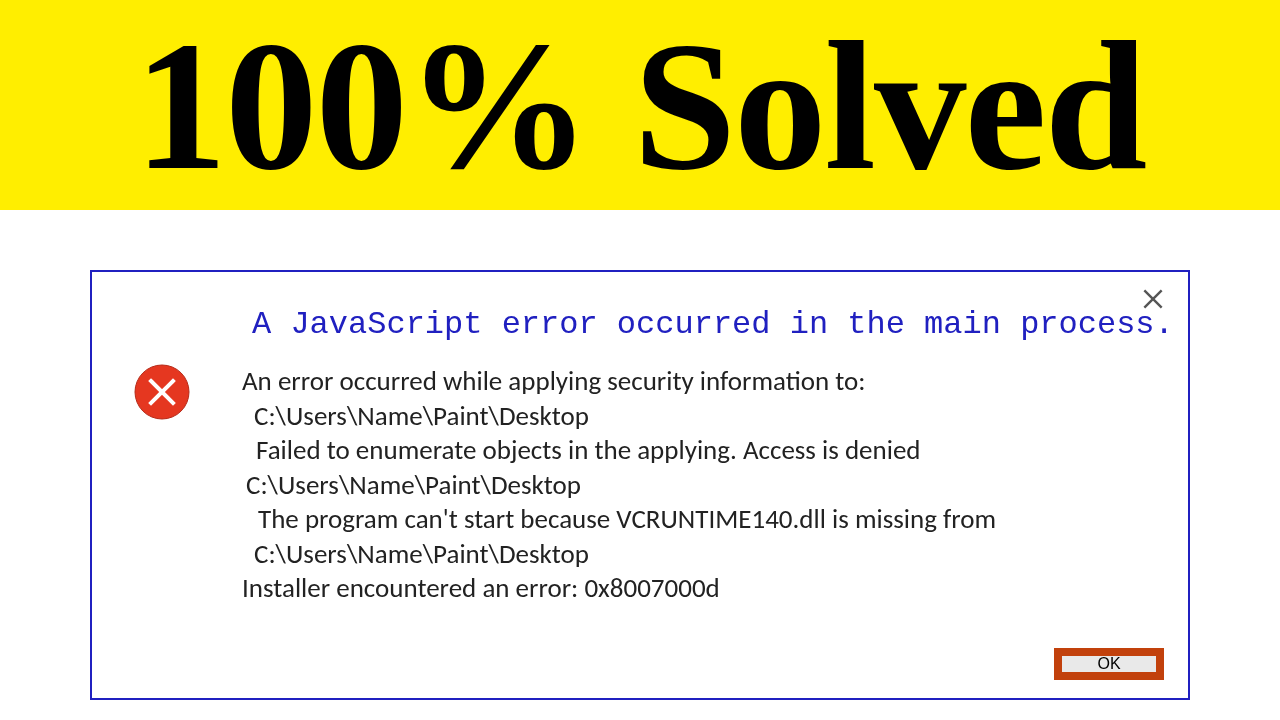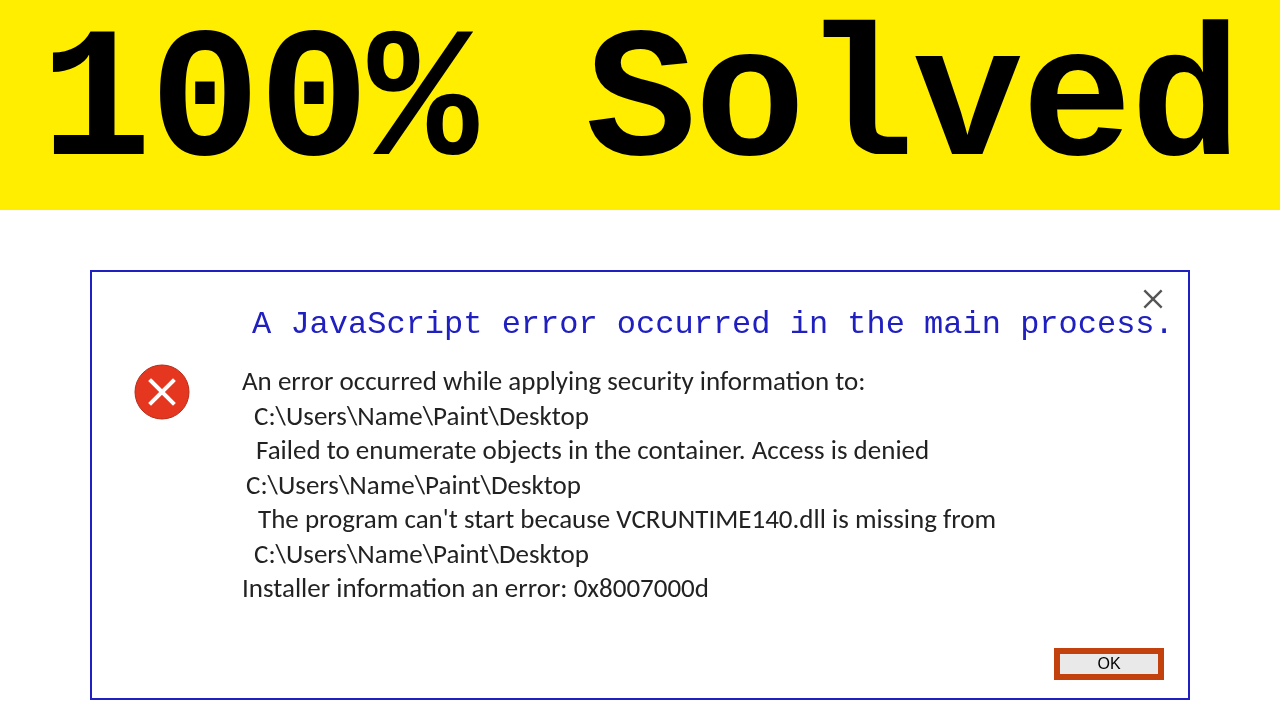--- a/index.html
+++ b/index.html
@@ -13,21 +13,21 @@
     }
     .banner {
       width: 100%;
       height: 210px;
       background: #ffee00;
       display: flex;
       align-items: center;
       justify-content: center;
     }
     .banner-text {
-      font-family: Liberation Mono, monospace;
+      font-family: Liberation Serif, serif;
       font-size: 185px;
       font-weight: bold;
       color: #000;
       letter-spacing: -2px;
       line-height: 1;
     }
     .dialog {
       position: absolute;
       left: 90px;
       top: 270px;
@@ -82,21 +82,21 @@
     .l5 { margin-left: 16px; }
     .l6 { margin-left: 12px; }
     .l7 { margin-left: 0px; }
     .ok-btn {
       position: absolute;
       right: 24px;
       bottom: 18px;
       width: 110px;
       height: 32px;
       background: #e9e9e9;
-      border: 6px solid #c2410c;
+      border: 8px solid #c2410c;
       font-family: "Segoe UI", Tahoma, sans-serif;
       font-size: 16px;
       color: #000;
       display: flex;
       align-items: center;
       justify-content: center;
       cursor: pointer;
     }
   </style>
 </head>
@@ -123,24 +123,24 @@
     <svg viewBox="0 0 56 56">
       <circle cx="28" cy="28" r="27" fill="#e53720" stroke="#b62a18" stroke-width="1"></circle>
       <line x1="17" y1="17" x2="39" y2="39" stroke="#fff" stroke-width="4" stroke-linecap="square"></line>
       <line x1="39" y1="17" x2="17" y2="39" stroke="#fff" stroke-width="4" stroke-linecap="square"></line>
     </svg>
   </div>
 
   <div class="msg-block">
     <div class="msg-line l1">An error occurred while applying security information to:</div>
     <div class="msg-line l2">C:\Users\Name\Paint\Desktop</div>
-    <div class="msg-line l3">Failed to enumerate objects in the container. Access is denied</div>
+    <div class="msg-line l3">Failed to enumerate objects in the applying. Access is denied</div>
     <div class="msg-line l4">C:\Users\Name\Paint\Desktop</div>
     <div class="msg-line l5">The program can't start because VCRUNTIME140.dll is missing from</div>
     <div class="msg-line l6">C:\Users\Name\Paint\Desktop</div>
-    <div class="msg-line l7">Installer information an error: 0x8007000d</div>
+    <div class="msg-line l7">Installer encountered an error: 0x8007000d</div>
   </div>
 
   <div class="ok-btn">
     <span>OK</span>
   </div>
 
 </div>
 
 </body></html>

